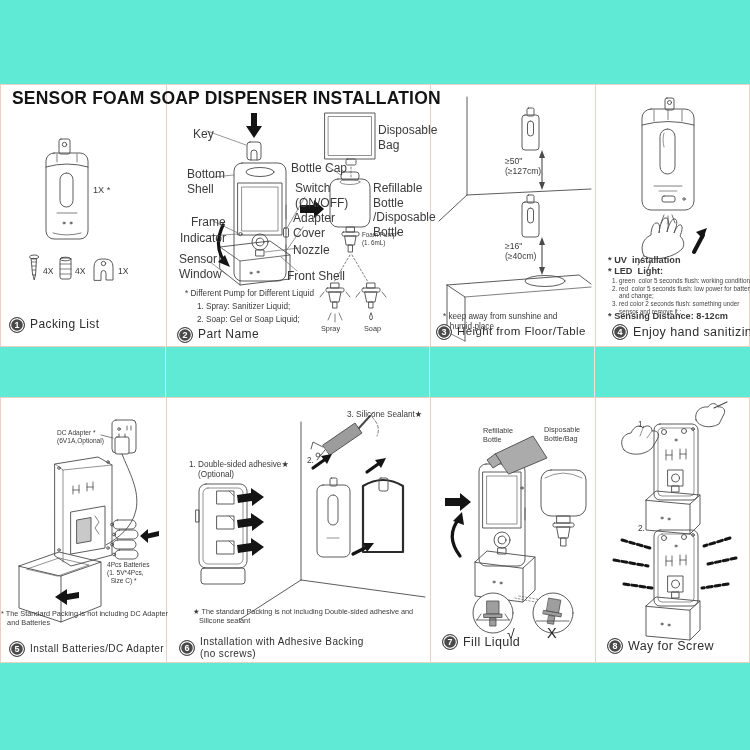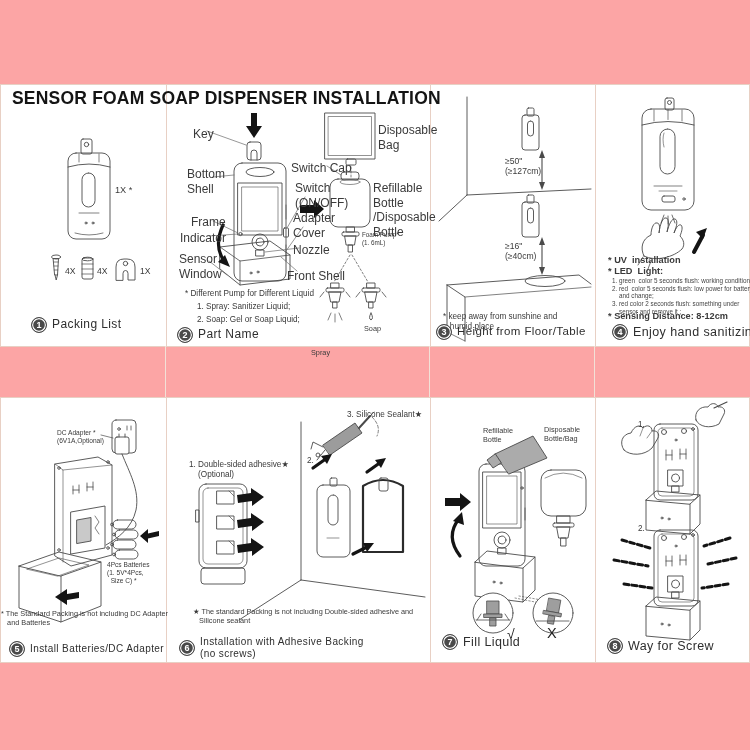--- a/index.html
+++ b/index.html
@@ -1,16 +1,16 @@
 <!DOCTYPE html>
 <html><head>
 <meta charset="utf-8">
 <style>
   html,body{margin:0;padding:0;background:#fff;}
-  .page{position:relative;width:750px;height:750px;background:#fca5a5;overflow:hidden;
+  .page{position:relative;width:750px;height:750px;background:#5eead4;overflow:hidden;
         font-family:"Liberation Sans",sans-serif;color:#333;}
   .title{position:absolute;left:12px;top:88px;font-size:17.5px;font-weight:bold;
          letter-spacing:.2px;color:#141414;white-space:nowrap;z-index:6;}
   .sheet{position:absolute;left:0;top:84px;width:750px;height:579px;}
   .row{position:absolute;left:0;width:750px;border:1px solid #e8d0c4;box-sizing:border-box;background:#fff;}
   .row1{top:0;height:263px;}
   .row2{top:313px;height:266px;}
   .vline{position:absolute;top:0;bottom:0;width:1px;background:#e8d0c4;}
   .stub{position:absolute;width:1px;top:262px;height:52px;background:#f2e1d7;}
   .panel{position:absolute;top:0;height:100%;}
@@ -36,21 +36,21 @@
 
   <div class="title">SENSOR FOAM SOAP DISPENSER INSTALLATION</div>
 
   <div class="sheet">
 
     <div class="row row1">
       <div class="vline" style="left:165px;"></div>
       <div class="vline" style="left:429px;"></div>
       <div class="vline" style="left:594px;"></div>
 
-      <div class="panel" style="left:0;width:165px;margin-left:22px;">
+      <div class="panel" style="left:0;width:165px;">
         <svg class="art" width="165" height="261" viewBox="0 0 165 261">
           <g fill="none" stroke="#4a4a4a" stroke-width="0.9" stroke-linejoin="round" stroke-linecap="round">
             <rect x="58" y="54" width="11" height="15" rx="2"></rect>
             <circle cx="63.5" cy="59.5" r="2.2"></circle>
             <rect x="45" y="68" width="42" height="86" rx="8"></rect>
             <path d="M45,82 Q66,76 87,82"></path>
             <path d="M56,69 v8 M76,69 v8" stroke-width="0.7"></path>
             <rect x="59" y="88" width="13" height="34" rx="6.5"></rect>
             <path d="M56,128 h20" stroke-width="0.7"></path>
             <circle cx="63" cy="138" r="1"></circle>
@@ -144,30 +144,30 @@
         <div class="lbl f75" style="left:24px;top:130px;">Frame</div>
         <div class="lbl f75" style="left:13px;top:146px;">Indicator</div>
         <div class="lbl f75" style="left:12px;top:167px;">Sensor
 Window</div>
         <div class="lbl f75" style="left:128px;top:96px;">Switch
 (ON/OFF)</div>
         <div class="lbl f75" style="left:126px;top:126px;">Adapter
 Cover</div>
         <div class="lbl f75" style="left:126px;top:158px;">Nozzle</div>
         <div class="lbl f75" style="left:120px;top:184px;">Front Shell</div>
-        <div class="lbl f75" style="left:124px;top:76px;">Switch Cap</div>
+        <div class="lbl f75" style="left:124px;top:76px;">Bottle Cap</div>
         <div class="lbl f75" style="left:211px;top:38px;">Disposable
 Bag</div>
         <div class="lbl f75" style="left:206px;top:96px;">Refillable
 Bottle
 /Disposable
 Bottle</div>
         <div class="lbl f6" style="left:195px;top:146px;">Foam Pump*
 (1. 6mL)</div>
-        <div class="lbl f7" style="left:144px;top:240px;margin-top:24px;">Spray</div>
+        <div class="lbl f7" style="left:154px;top:240px;">Spray</div>
         <div class="lbl f7" style="left:197px;top:240px;">Soap</div>
         <div class="lbl f8" style="left:18px;top:204px;">* Different Pump for Different Liquid</div>
         <div class="lbl f8" style="left:30px;top:217px;">1. Spray: Sanitizer Liquid;</div>
         <div class="lbl f8" style="left:30px;top:230px;">2. Soap: Gel or Soap Liquid;</div>
         <div class="footer" style="left:10px;top:242px;">
           <span class="num">2</span>
           <span class="cap">Part Name</span>
         </div>
       </div>
 

